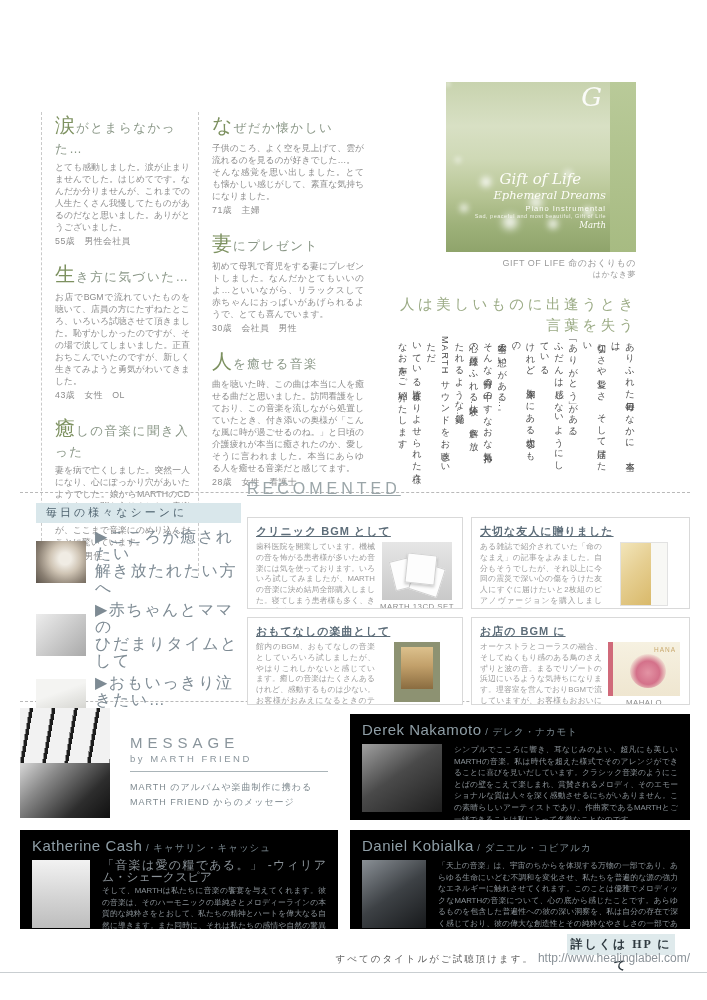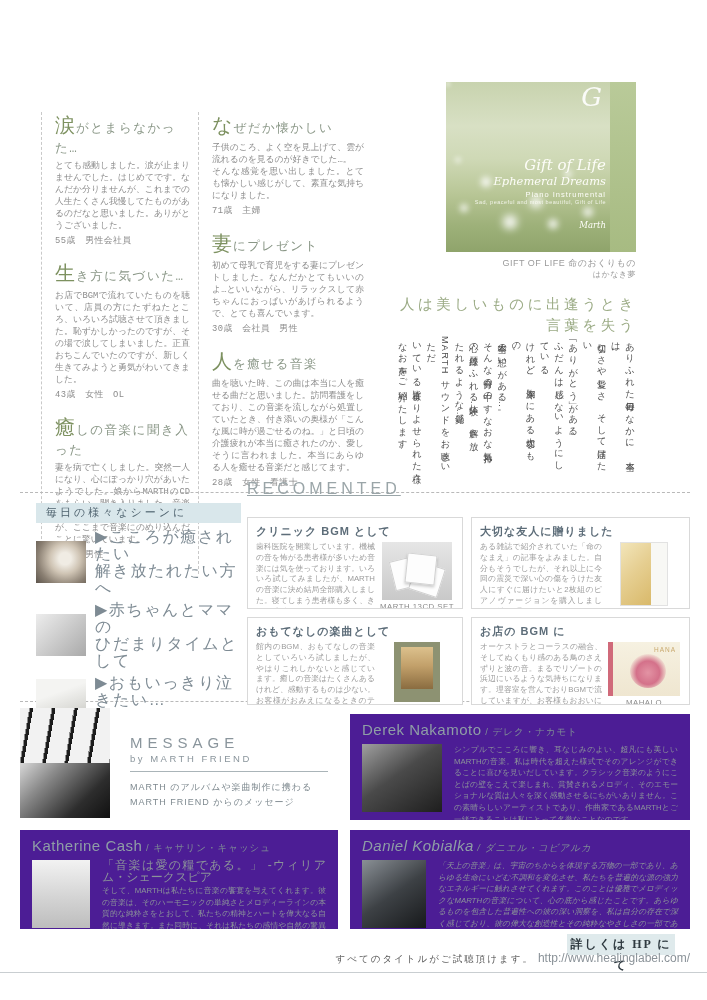--- a/index.html
+++ b/index.html
@@ -7,21 +7,21 @@
   .page {
     position:relative; width:707px; height:1000px; background:#ffffff;
     font-family:"Liberation Sans","DejaVu Sans",sans-serif; overflow:hidden;
   }
   .preline { white-space:pre-line; }
 
   
   .testimonials { position:absolute; left:41px; top:112px; display:flex; }
   .t-col { border-left:1px dashed #c9c9c9; padding-left:13px; width:149px; margin-right:8px; }
   .t-col2 { width:166px; }
-  .t-item { margin-bottom:13px;font-family:Liberation Mono, monospace; }
+  .t-item { margin-bottom:13px; }
   .t-head { margin-bottom:3px; }
   .t-head .big { font-size:20px; color:#7d9160; letter-spacing:1px; }
   .t-head .rest { font-size:12.5px; color:#8a9787; letter-spacing:1.5px; }
   .t-body { font-size:8.8px; line-height:12px; color:#8c8c8c; text-align:justify; }
   .t-author { font-size:8.8px; color:#8c8c8c; margin-top:3px; letter-spacing:0.5px; }
 
   
   .cover { position:absolute; left:446px; top:82px; width:190px; height:170px;
     background:linear-gradient(180deg,#c8d3ae 0%,#d8e0c4 26%,#cfd9b6 45%,#b8c696 66%,#9eb17a 84%,#8fa46b 100%);
     overflow:hidden; }
@@ -29,25 +29,25 @@
     background:linear-gradient(180deg,#b9ca99 0%,#a7bb82 100%); }
   .cover-flowers { position:absolute; left:0; top:0; width:4px; height:4px; border-radius:50%;
     background:rgba(255,255,255,0.9); filter:blur(2px);
     box-shadow: 38px 98px 5px 3px rgba(255,255,255,.9), 88px 118px 6px 4px rgba(255,255,255,.85),
       16px 124px 4px 2px rgba(255,255,255,.8), 120px 90px 4px 2px rgba(255,255,255,.7),
       62px 138px 7px 5px rgba(255,255,255,.9), 140px 128px 5px 3px rgba(255,255,255,.8),
       10px 76px 3px 1px rgba(255,255,255,.6), 105px 140px 5px 3px rgba(255,255,255,.85); }
   .cover-logo { position:absolute; top:0px; right:34px; font-family:"DejaVu Serif","Liberation Serif",serif;
     font-style:italic; font-size:26px; color:rgba(255,255,255,.9); }
   .cover-text { position:absolute; bottom:22px; right:30px; text-align:right; color:#fdfdf8; }
-  .ct1 { font-family:"DejaVu Serif","Liberation Serif",serif; font-style:italic; font-size:15px; }
+  .ct1 { font-family:"DejaVu Serif","Liberation Serif",serif; font-style:italic; font-size:15px;text-align:center; }
   .ct2 { font-family:"DejaVu Serif","Liberation Serif",serif; font-style:italic; font-size:11.5px; }
   .ct3 { font-size:7.5px; letter-spacing:1px; margin-top:2px; }
   .ct4 { font-size:5.5px; letter-spacing:0.5px; opacity:.85; }
-  .ct5 { font-family:"DejaVu Serif","Liberation Serif",serif; font-style:italic; font-size:8.5px; margin-top:15px; }
+  .ct5 { font-family:"DejaVu Serif","Liberation Serif",serif; font-style:italic; font-size:8.5px; margin-top:1px; }
   .cover-caption { position:absolute; left:446px; top:258px; width:190px; text-align:right;
     font-size:9px; color:#9a9a9a; line-height:11px; letter-spacing:0.5px; }
   .cover-caption .cap2 { font-size:8px; }
 
   
   .headline { position:absolute; left:330px; top:294px; width:307px; text-align:right;
     font-size:14.5px; color:#9bab85; letter-spacing:3.5px; line-height:21px; }
   .vertical-text { position:absolute; top:336px; right:70px; height:134px;
     writing-mode:vertical-rl; font-size:9.2px; color:#4f4f4f; letter-spacing:1.2px; line-height:14.2px; }
   .vertical-text span { display:block; }
@@ -67,21 +67,21 @@
   .ph-letter { background:linear-gradient(160deg,#f4f4f2 35%,#dcdcd8 70%,#bfbfbb 100%); }
   .scene-text { margin-left:9px; font-size:16px; color:#7e8b94; letter-spacing:1.5px; line-height:17px; }
 
   
   .recomented-label { position:absolute; left:247px; top:480px; font-size:16px; letter-spacing:4px; color:#9aa5a8;text-decoration:underline; }
   .rec-box { position:absolute; border:1px solid #d9d9d9; background:#fff; padding:6px 8px; overflow:hidden; }
   .box1 { left:247px; top:517px; width:216px; height:92px; }
   .box2 { left:247px; top:617px; width:216px; height:88px; }
   .box3 { left:471px; top:517px; width:219px; height:92px; }
   .box4 { left:471px; top:617px; width:219px; height:88px; }
-  .rec-title { font-size:11px; font-weight:bold; color:#5d6d79; letter-spacing:1px; margin-bottom:3px; }
+  .rec-title { font-size:11px; font-weight:bold; color:#5d6d79; letter-spacing:1px; margin-bottom:3px;text-decoration:underline; }
   .rec-flex { display:flex; }
   .rec-body { flex:1; font-size:7.8px; line-height:10.8px; color:#9b9b9b; text-align:justify; }
   .rec-product { width:74px; margin-left:5px; text-align:center; flex:none; }
   .rec-product-label { font-size:7.8px; color:#8a8a8a; margin-top:2px; letter-spacing:0.5px; }
   .art { margin:0 auto; position:relative; }
   .art-13cd { width:70px; height:58px; background:linear-gradient(180deg,#e6e6e6,#c9c9c9); }
   .art-13cd .cd { position:absolute; background:#fdfdfd; border:1px solid #d0d0d0; width:30px; height:30px; }
   .art-13cd .cd1 { left:10px; top:16px; transform:rotate(-14deg); }
   .art-13cd .cd2 { left:24px; top:12px; transform:rotate(6deg); box-shadow:0 2px 3px rgba(0,0,0,.2); }
   .art-13cd .cd3 { left:30px; top:22px; transform:rotate(18deg); }
@@ -100,24 +100,24 @@
   .msg-photo { width:90px; height:110px; flex:none; }
   .msg-photo .piano { width:100%; height:55px;
     background:repeating-linear-gradient(100deg,#f2f2f2 0 9px,#8d8d8d 9px 10px,#1c1c1c 10px 13px,#f2f2f2 13px 22px); }
   .msg-photo .violin { width:100%; height:55px; background:linear-gradient(135deg,#d8d8d8 0%,#8a8a8a 30%,#2d2d2d 70%,#101010 100%); }
   .msg-text { margin-left:20px; padding-top:26px; }
   .msg-title { font-size:15px; letter-spacing:5px; color:#8a959c; }
   .msg-sub { font-size:9.5px; letter-spacing:2.5px; color:#8a959c; margin-top:2px; }
   .msg-rule { border-top:1px solid #aab4b8; margin:7px 0 8px; width:198px; }
   .msg-body { font-size:9px; letter-spacing:1px; color:#7f8a90; line-height:15px; }
 
-  .friend-box { position:absolute; background:#4c1d95; padding:7px 12px; overflow:hidden; }
+  .friend-box { position:absolute; background:#000000; padding:7px 12px; overflow:hidden; }
   .fb-derek { left:350px; top:714px; width:340px; height:106px; }
   .fb-katherine { left:20px; top:830px; width:318px; height:99px; }
-  .fb-daniel { left:350px; top:830px; width:340px; height:99px;font-style:italic; }
+  .fb-daniel { left:350px; top:830px; width:340px; height:99px; }
   .friend-name-en { font-size:15px; color:#8f9ea6; letter-spacing:0.5px; }
   .friend-name-jp { font-size:9.5px; color:#7f8d95; letter-spacing:1px; }
   .friend-flex { display:flex; margin-top:5px; }
   .friend-photo { flex:none; }
   .ph-derek { width:80px; height:68px; background:linear-gradient(145deg,#a0a0a0 0%,#4a4a4a 45%,#1e1e1e 100%); }
   .ph-katherine { width:58px; height:68px; background:linear-gradient(180deg,#f2f2f2 0%,#d4d4d4 55%,#bdbdbd 100%); }
   .ph-daniel { width:64px; height:68px; background:linear-gradient(145deg,#8a9096 0%,#3d4145 50%,#17191b 100%); }
   .friend-body { margin-left:12px; flex:1; font-size:7.8px; line-height:11.6px; color:#8b9399; text-align:justify; }
   .friend-quote { font-size:12px; color:#8b9399; margin-bottom:2px; }
 

